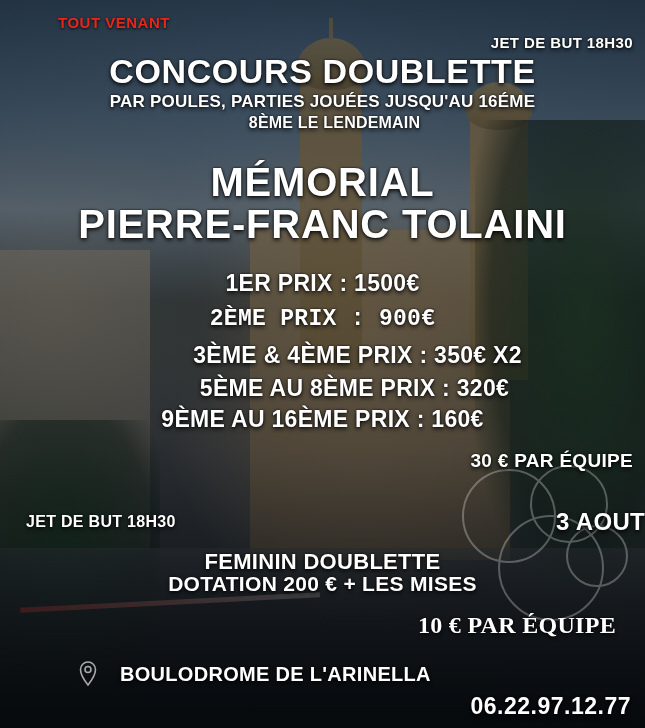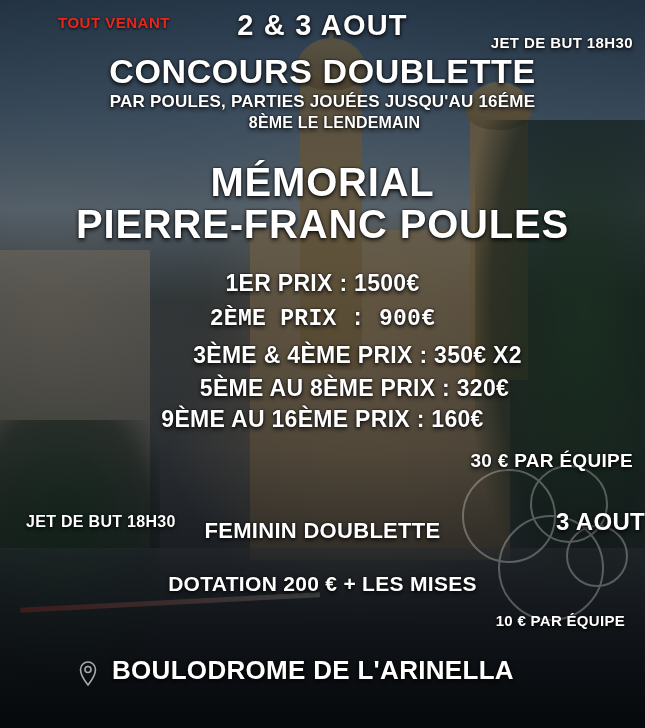--- a/index.html
+++ b/index.html
@@ -157,25 +157,25 @@
   .prix1       { top: 270px; font-size: 23px; }
   .prix2       { top: 306px; font-size: 23px; font-family: Liberation Mono, monospace; }
   .prix34      { top: 342px; font-size: 23px; margin-left: 35px; }
   .prix58      { top: 375px; font-size: 23px; margin-left: 32px; }
   .prix916     { top: 406px; font-size: 23px; }
 
   .equipe20    { right: 12px; top: 450px; font-size: 19px; }
 
   .jet-bottom  { left: 26px; top: 513px; font-size: 16px; }
   .date3aout   { top: 508px; font-size: 24px; left: 0; width: 100%; text-align: right; }
-  .feminin     { top: 518px; font-size: 22px; }
+  .feminin     { top: 549px; font-size: 22px; }
   .dotation    { top: 572px; font-size: 21px; }
-  .equipe10    { right: 20px; top: 612px; font-size: 15px; }
-
-  .boulodrome  { left: 112px; bottom: 42px; font-size: 26px; letter-spacing: 0.3px; }
+  .equipe10    { right: 29px; top: 612px; font-size: 24px; font-family: Liberation Serif, serif; }
+
+  .boulodrome  { left: 120px; bottom: 42px; font-size: 20px; letter-spacing: 0.3px; }
   .phone       { right: 14px; bottom: 8px; font-size: 23px; letter-spacing: 0.5px; }
 
   .pin-icon {
     position: absolute;
     left: 78px;
     bottom: 42px;
     width: 20px;
     height: 26px;
     opacity: 0.72;
   }
@@ -206,29 +206,28 @@
     <svg width="190" height="190" viewBox="0 0 190 190" fill="none" stroke="#ffffff" stroke-width="2">
       <circle cx="62" cy="70" r="46"></circle>
       <circle cx="122" cy="58" r="38"></circle>
       <circle cx="104" cy="122" r="52"></circle>
       <circle cx="150" cy="110" r="30"></circle>
     </svg>
   </div>
 
   <div class="content">
     <div class="t tout-venant">TOUT VENANT</div>
-    <div class="t center dates">2 &amp; 3 AOUT</div>
     <div class="t jet-top">JET DE BUT 18H30</div>
 
     <div class="t center concours">CONCOURS DOUBLETTE</div>
     <div class="t center poules">PAR POULES, PARTIES JOUÉES JUSQU'AU 16ÉME</div>
     <div class="t center huitieme">8ÈME LE LENDEMAIN</div>
 
     <div class="t center memorial">MÉMORIAL</div>
-    <div class="t center tolaini">PIERRE-FRANC POULES</div>
+    <div class="t center tolaini">PIERRE-FRANC TOLAINI</div>
 
     <div class="t center prix1">1ER PRIX : 1500€</div>
     <div class="t center prix2">2ÈME PRIX : 900€</div>
     <div class="t center prix34">3ÈME &amp; 4ÈME PRIX :  350€ X2</div>
     <div class="t center prix58">5ÈME AU 8ÈME PRIX : 320€</div>
     <div class="t center prix916">9ÈME AU 16ÈME PRIX : 160€</div>
 
     <div class="t equipe20">30 € PAR ÉQUIPE</div>
 
     <div class="t jet-bottom">JET DE BUT 18H30</div>
@@ -237,14 +236,15 @@
     <div class="t center dotation">DOTATION 200 € + LES MISES</div>
     <div class="t equipe10">10 € PAR ÉQUIPE</div>
 
     <div class="pin-icon">
       <svg width="20" height="26" viewBox="0 0 20 26" fill="none" stroke="#e6e6e6" stroke-width="1.6">
         <path d="M10 25 C10 25 17.5 15.5 17.5 9.5 A7.5 7.5 0 1 0 2.5 9.5 C2.5 15.5 10 25 10 25 Z"></path>
         <circle cx="10" cy="9.5" r="3"></circle>
       </svg>
     </div>
     <div class="t boulodrome">BOULODROME DE L'ARINELLA</div>
+    <div class="t phone">06.22.97.12.77</div>
   </div>
 </div>
 
 </body></html>

